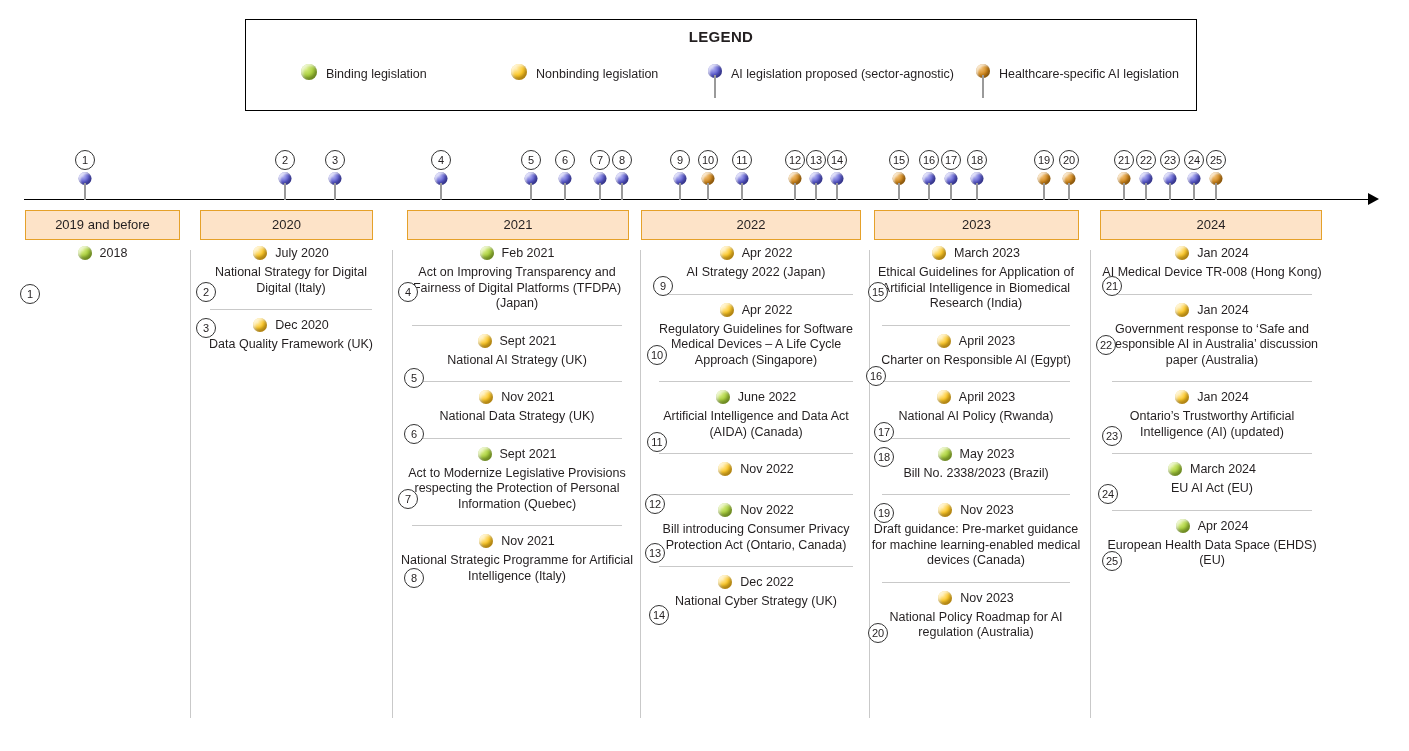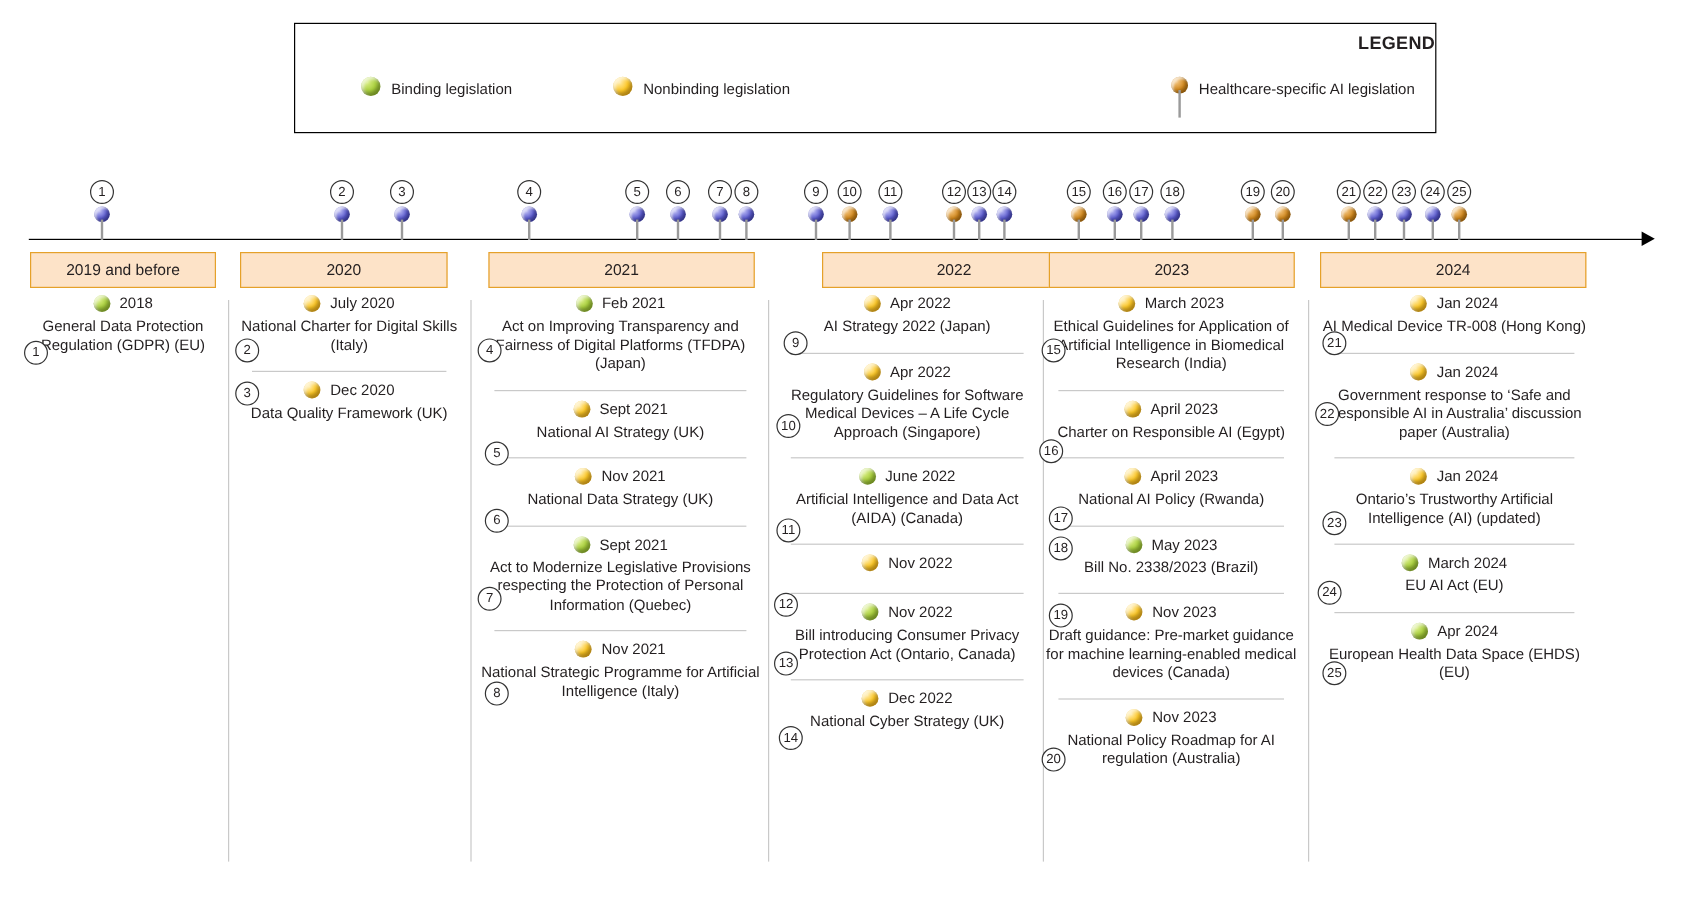--- a/index.html
+++ b/index.html
@@ -11,21 +11,21 @@
     overflow:hidden;
     position:relative;
   }
 
   
   #legend{
     position:absolute;left:245px;top:19px;width:952px;height:92px;
     border:1.5px solid #000;background:#fff;box-sizing:border-box;
   }
   #legend-title{
-    text-align:right;font-weight:bold;font-size:15px;margin-top:8px;letter-spacing:.3px;
+    text-align:center;font-weight:bold;font-size:15px;margin-top:8px;letter-spacing:.3px;
   }
   #legend-items{
     position:absolute;left:0;top:44px;width:100%;height:46px;
   }
   .leg-item{position:absolute;display:flex;align-items:flex-start;}
   .leg-label{font-size:12.5px;margin-left:9px;line-height:1;padding-top:4px;white-space:nowrap;}
 
   
   .ball{
     width:16px;height:16px;border-radius:50%;flex:0 0 16px;
@@ -112,20 +112,27 @@
   <div id="legend-title">LEGEND</div>
   <div id="legend-items">
       <div class="leg-item" style="left: 55px; align-items: center;">
         <span class="ball green"></span>
         <span class="leg-label">Binding legislation</span>
       </div>
       <div class="leg-item" style="left: 265px;">
         <span class="ball yellow"></span>
         <span class="leg-label">Nonbinding legislation</span>
       </div>
+      <div class="leg-item" style="left: 462px;">
+        <span class="pinicon blue">
+          <span class="head"></span>
+          <span class="stem"></span>
+        </span>
+        <span class="leg-label">AI legislation proposed (sector-agnostic)</span>
+      </div>
       <div class="leg-item" style="left: 730px;">
         <span class="pinicon orange">
           <span class="head"></span>
           <span class="stem"></span>
         </span>
         <span class="leg-label">Healthcare-specific AI legislation</span>
       </div>
     </div>
 </div>
 
@@ -256,50 +263,49 @@
       <span class="num">25</span>
       <span class="mball"></span>
       <span class="mstem"></span>
     </div>
   </div>
 
 <div id="yearbars">
     <div class="yearbar" style="left: 25px; width: 155px;">2019 and before</div>
     <div class="yearbar" style="left: 200px; width: 173px;">2020</div>
     <div class="yearbar" style="left: 407px; width: 222px;">2021</div>
-    <div class="yearbar" style="left: 641px; width: 220px; margin-left: 44px;">2022</div>
+    <div class="yearbar" style="left: 641px; width: 220px;">2022</div>
     <div class="yearbar" style="left: 874px; width: 205px;">2023</div>
     <div class="yearbar" style="left: 1100px; width: 222px;">2024</div>
   </div>
 <div id="dividers">
     <div class="coldiv" style="left: 190px; height: 468px;"></div>
     <div class="coldiv" style="left: 392px; height: 468px;"></div>
     <div class="coldiv" style="left: 640px; height: 468px;"></div>
     <div class="coldiv" style="left: 869px; height: 468px;"></div>
     <div class="coldiv" style="left: 1090px; height: 468px;"></div>
   </div>
 <div id="columns">
     <div class="column" style="left: 20px; width: 165px;">
       <div class="entry">
         <span class="idx" style="top: 38px; left: 0px;">1</span>
         <div class="dateline">
           <span class="ball ball-sm green"></span>
           <span class="date">2018</span>
         </div>
-        <div class="title">General Data Protection Regulation (GDPR) (EU)</div>
       </div>
     </div>
     <div class="column" style="left: 196px; width: 190px;">
       <div class="entry">
         <span class="idx" style="top: 36px; left: 0px;">2</span>
         <div class="dateline">
           <span class="ball ball-sm yellow"></span>
           <span class="date">July 2020</span>
         </div>
-        <div class="title">National Charter for Digital Skills (Italy)</div>
+        <div class="title">National Strategy for Digital Digital (Italy)</div>
       </div>
       <div class="sep"></div>
       <div class="entry">
         <span class="idx" style="top: 0px; left: 0px;">3</span>
         <div class="dateline">
           <span class="ball ball-sm yellow"></span>
           <span class="date">Dec 2020</span>
         </div>
         <div class="title">Data Quality Framework (UK)</div>
       </div>

